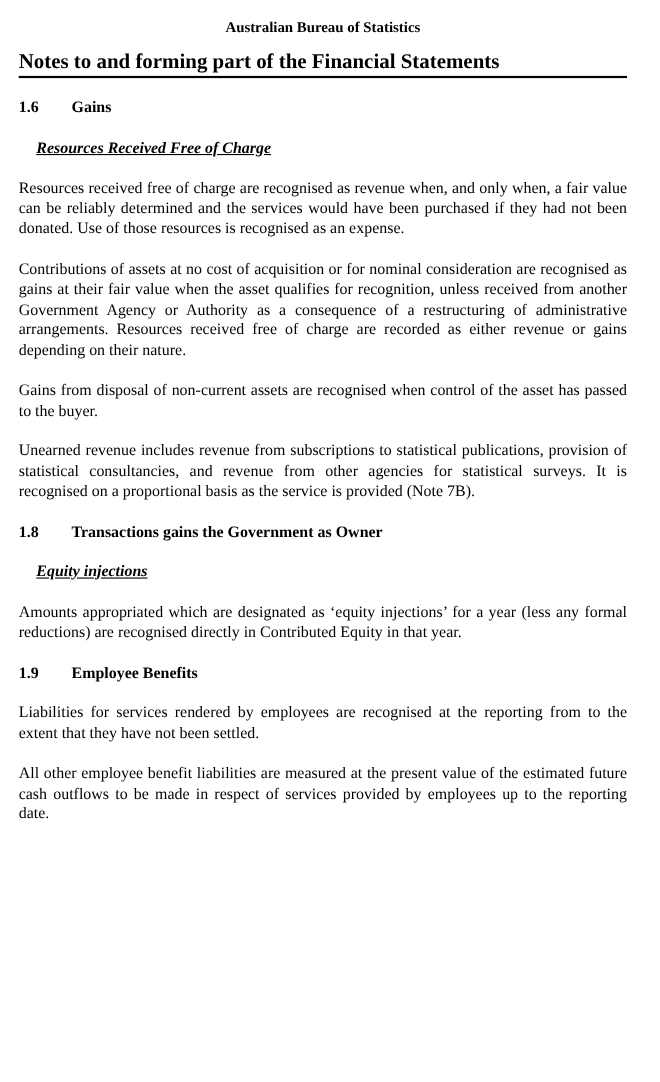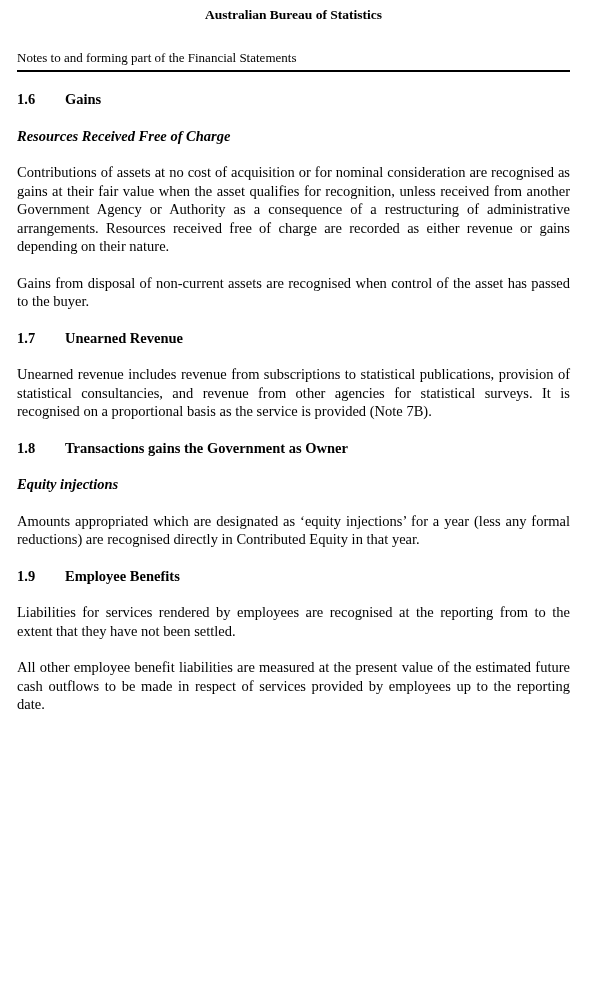--- a/index.html
+++ b/index.html
@@ -11,52 +11,53 @@
     width: 600px;
     height: 984px;
     font-family: "Liberation Serif", serif;
     color: #000000;
     overflow: hidden;
   }
   .page {
     box-sizing: border-box;
     width: 600px;
     height: 805px;
-    padding: 6px 30px 0 17px;
+    padding: 16px 30px 0 17px;
   }
   .doc-title {
     text-align: center;
     font-weight: bold;
     font-size: 13.5px;
     line-height: 18.5px;
   }
   .doc-subtitle {
-    font-weight: normal;
-    font-size: 13px;
+    font-weight: bold;
+    font-size: 19px;
     line-height: 18.5px;
-    margin-top: 24px;
+    margin-top: 13px;
     padding-bottom: 3px;
     border-bottom: 2px solid #000000;
   }
   .heading {
     font-weight: bold;
     font-size: 14.5px;
     line-height: 18.5px;
     margin: 18px 0;
   }
   .hnum {
     display: inline-block;
     width: 48px;
   }
   .subheading {
     font-weight: bold;
     font-style: italic;
+    text-decoration: underline;
     font-size: 14.5px;
     line-height: 18.5px;
-    margin: 18px 0;
+    margin: 18px 16px;
   }
   .para {
     font-size: 14.5px;
     line-height: 18.5px;
     text-align: justify;
     margin: 18px 0;
   }
 </style>
 </head>
 <body>
@@ -66,29 +67,27 @@
   <div class="doc-title">Australian Bureau of Statistics</div>
 
   <div class="doc-subtitle">Notes to and forming part of the Financial Statements</div>
 
   <div class="heading">
     <span class="hnum">1.6</span><span class="htitle">Gains</span>
   </div>
 
   <div class="subheading">Resources Received Free of Charge</div>
 
+  <p class="para">Resources received free of charge are recognised as revenue when, and only when, a fair value can be reliably determined and the services would have been purchased if they had not been donated. Use of those resources is recognised as an expense.</p>
 
   <p class="para">Contributions of assets at no cost of acquisition or for nominal consideration are recognised as gains at their fair value when the asset qualifies for recognition, unless received from another Government Agency or Authority as a consequence of a restructuring of administrative arrangements. Resources received free of charge are recorded as either revenue or gains depending on their nature.</p>
 
 
   <p class="para">Gains from disposal of non-current assets are recognised when control of the asset has passed to the buyer.</p>
 
-  <div class="heading">
-    <span class="hnum">1.7</span><span class="htitle">Unearned Revenue</span>
-  </div>
 
   <p class="para">Unearned revenue includes revenue from subscriptions to statistical publications, provision of statistical consultancies, and revenue from other agencies for statistical surveys. It is recognised on a proportional basis as the service is provided (Note 7B).</p>
 
   <div class="heading">
     <span class="hnum">1.8</span><span class="htitle">Transactions gains the Government as Owner</span>
   </div>
 
   <div class="subheading">Equity injections</div>
 
   <p class="para">Amounts appropriated which are designated as ‘equity injections’ for a year (less any formal reductions) are recognised directly in Contributed Equity in that year.</p>

